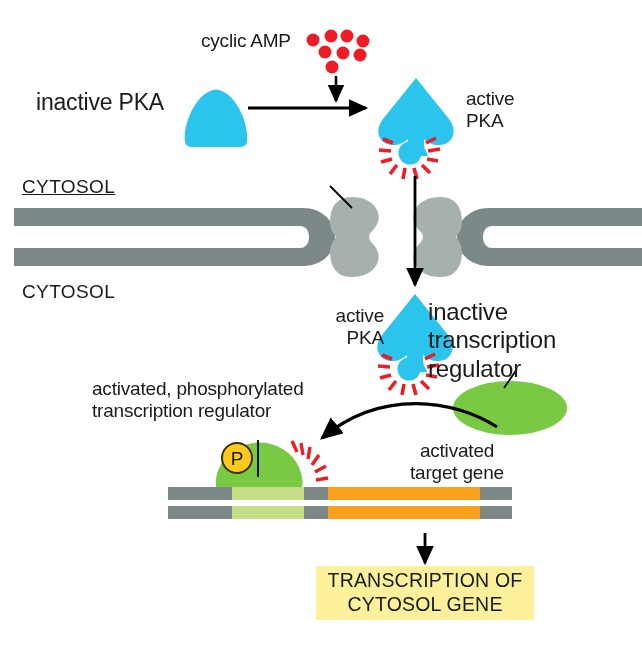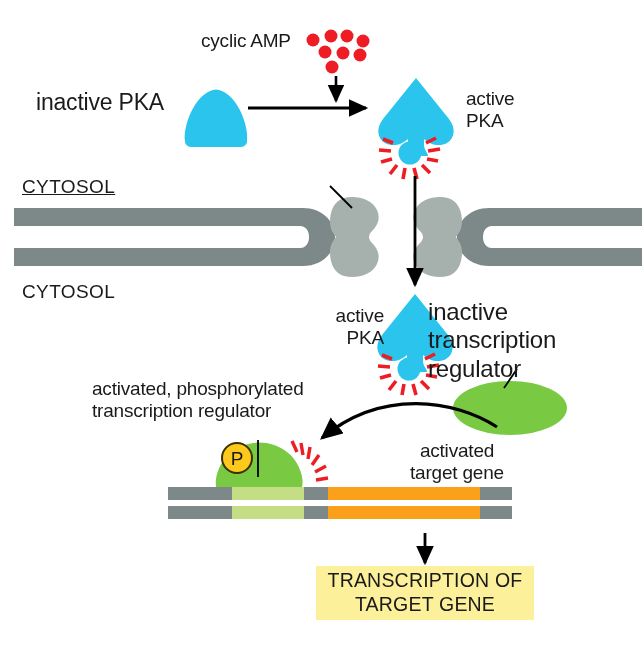--- a/index.html
+++ b/index.html
@@ -229,15 +229,15 @@
 transcription
 regulator</div>
 
   <div class="lbl lbl-activated-pr">activated, phosphorylated
 transcription regulator</div>
 
   <div class="lbl lbl-target-gene">activated
 target gene</div>
 
   <div class="box-transcription">TRANSCRIPTION OF
-TARGET GENE</div>
+CYTOSOL GENE</div>
 
 </div>
 
 </body></html>

